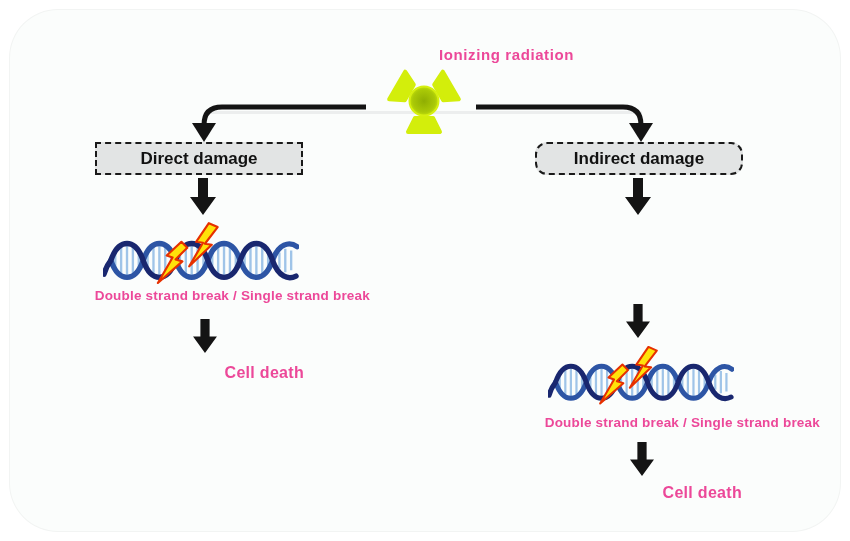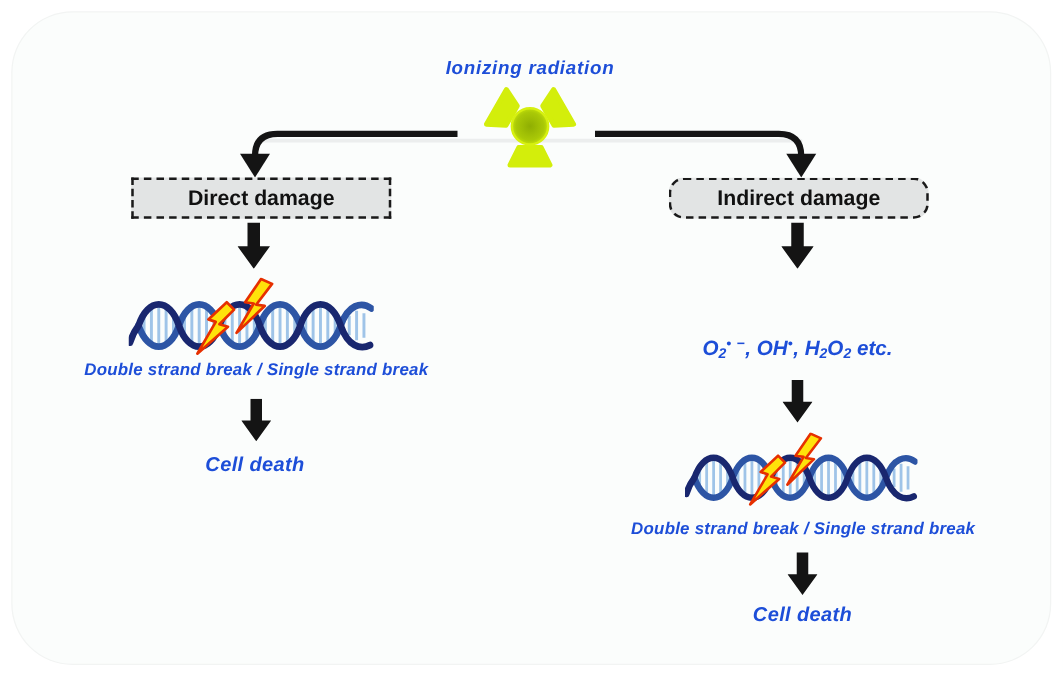--- a/index.html
+++ b/index.html
@@ -1,20 +1,20 @@
 <!DOCTYPE html>
 <html><head>
 <meta charset="utf-8">
 <style>
   html,body{margin:0;padding:0;background:#ffffff;}
   .canvas{position:relative;width:850px;height:541px;background:#ffffff;overflow:hidden;
           font-family:"Liberation Sans", sans-serif;}
   .card{position:absolute;left:10px;top:10px;width:830px;height:521px;background:#fbfdfc;
         border-radius:48px;box-shadow:0 0 0 1px #f2f4f3;}
-  .lbl{position:absolute;font-weight:bold;color:#1d4ed8;text-align:center;white-space:nowrap;font-style:italic;}
+  .lbl{position:absolute;font-weight:bold;color:#ec4899;text-align:right;white-space:nowrap;}
   .title{font-size:15px;letter-spacing:0.6px;}
   .dashbox{position:absolute;width:208px;height:33px;background:#e2e4e4;border:2px dashed #1a1a1a;
            box-sizing:border-box;display:flex;align-items:center;justify-content:center;
            font-weight:bold;font-size:17px;color:#111;}
   .caption{font-size:13.5px;letter-spacing:0.2px;}
   .outcome{font-size:16px;letter-spacing:0.3px;}
   .ros{font-size:16.5px;letter-spacing:0.3px;}
   .frm{font-size:16.5px;}
   .frm sub{font-size:0.68em;vertical-align:-0.25em;}
   .frm sup{font-size:0.68em;vertical-align:0.5em;letter-spacing:0.5px;}
@@ -78,21 +78,21 @@
     <g stroke="#141414" stroke-width="5" fill="none">
       <path d="M366 107 H222 Q204 107 204 125 V126"></path>
       <path d="M476 107 H623 Q641 107 641 125 V126"></path>
     </g>
     <g fill="#141414" stroke="none">
       <path d="M192 123 H216 L204 142 Z"></path>
       <path d="M629 123 H653 L641 142 Z"></path>
     </g>
   </svg>
 
-  <div class="dashbox" style="left:105px;top:142px;">
+  <div class="dashbox" style="left:95px;top:142px;">
     <span>Direct damage</span>
   </div>
   <div class="dashbox" style="left:535px;top:142px;border-radius:12px;">
     <span>Indirect damage</span>
   </div>
 
   <svg style="left:190px;top:178px;" width="26" height="37" viewBox="0 0 26 37">
     <path d="M8 0 h10 v19 h8 L13 37 L0 19 h8 z" fill="#141414"></path>
     </svg>
   <svg style="left:625px;top:178px;" width="26" height="37" viewBox="0 0 26 37">
@@ -104,23 +104,20 @@
   </svg>
 
   <div class="lbl caption" style="left:40px;top:288px;width:330px;">Double strand break / Single strand break</div>
 
   <svg style="left:193px;top:319px;" width="24" height="34" viewBox="0 0 26 37">
     <path d="M8 0 h10 v19 h8 L13 37 L0 19 h8 z" fill="#141414"></path>
     </svg>
 
   <div class="lbl outcome" style="left:104px;top:364px;width:200px;">Cell death</div>
 
-  <div class="lbl frm" style="left:438px;top:269px;width:400px;">
-    <span>O</span><sub>2</sub><sup>• −</sup><span>, </span><span>OH</span><sup>•</sup><span>, </span><span>H</span><sub>2</sub><span>O</span><sub>2</sub><span> etc.</span>
-  </div>
 
   <svg style="left:626px;top:303px;" width="24" height="36" viewBox="0 0 26 37">
     <path d="M8 0 h10 v19 h8 L13 37 L0 19 h8 z" fill="#141414"></path>
     </svg>
 
   <svg style="left:548px;top:346px;" width="186" height="65" viewBox="0 0 200 70">
     <use href="#dna-art" xlink:href="#dna-art" xmlns:xlink="http://www.w3.org/1999/xlink"></use>
   </svg>
 
   <div class="lbl caption" style="left:465px;top:415px;width:355px;">Double strand break / Single strand break</div>

